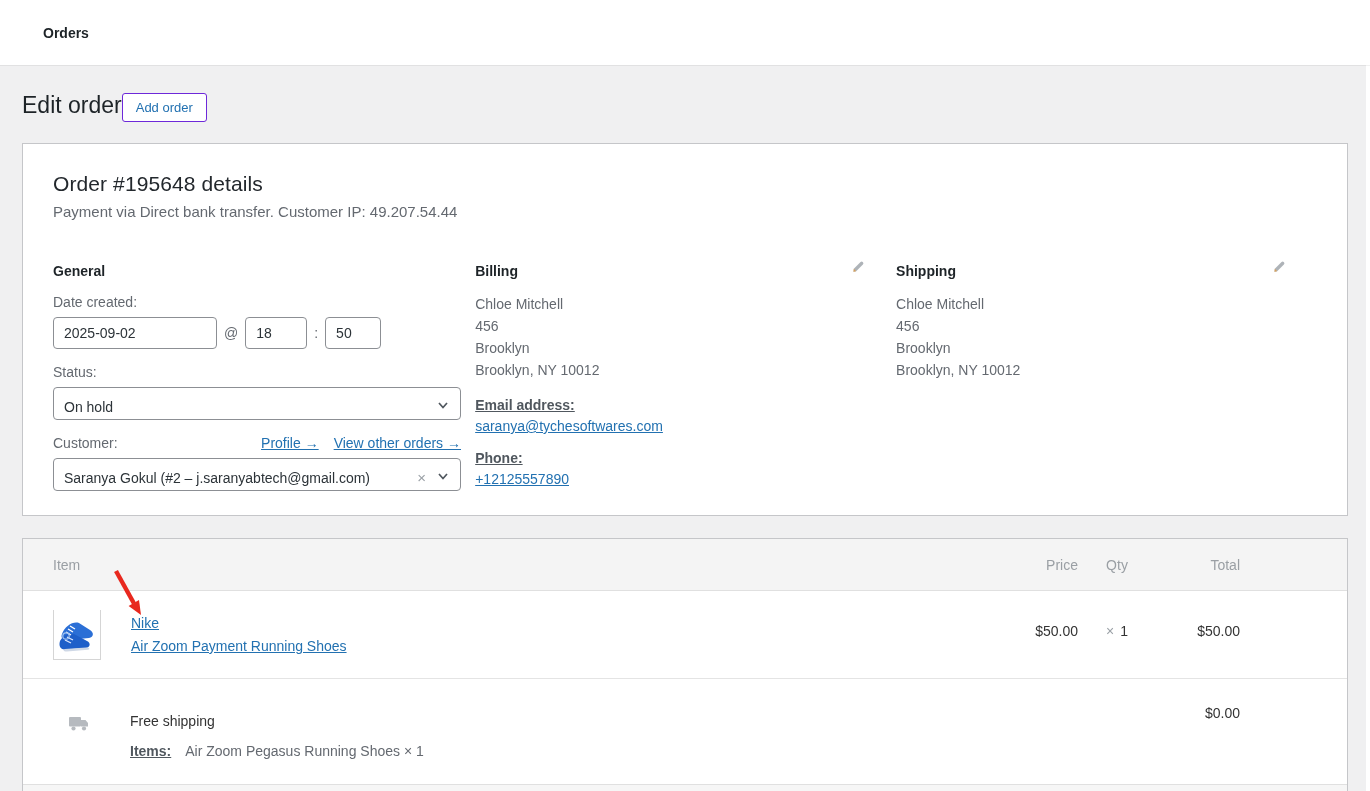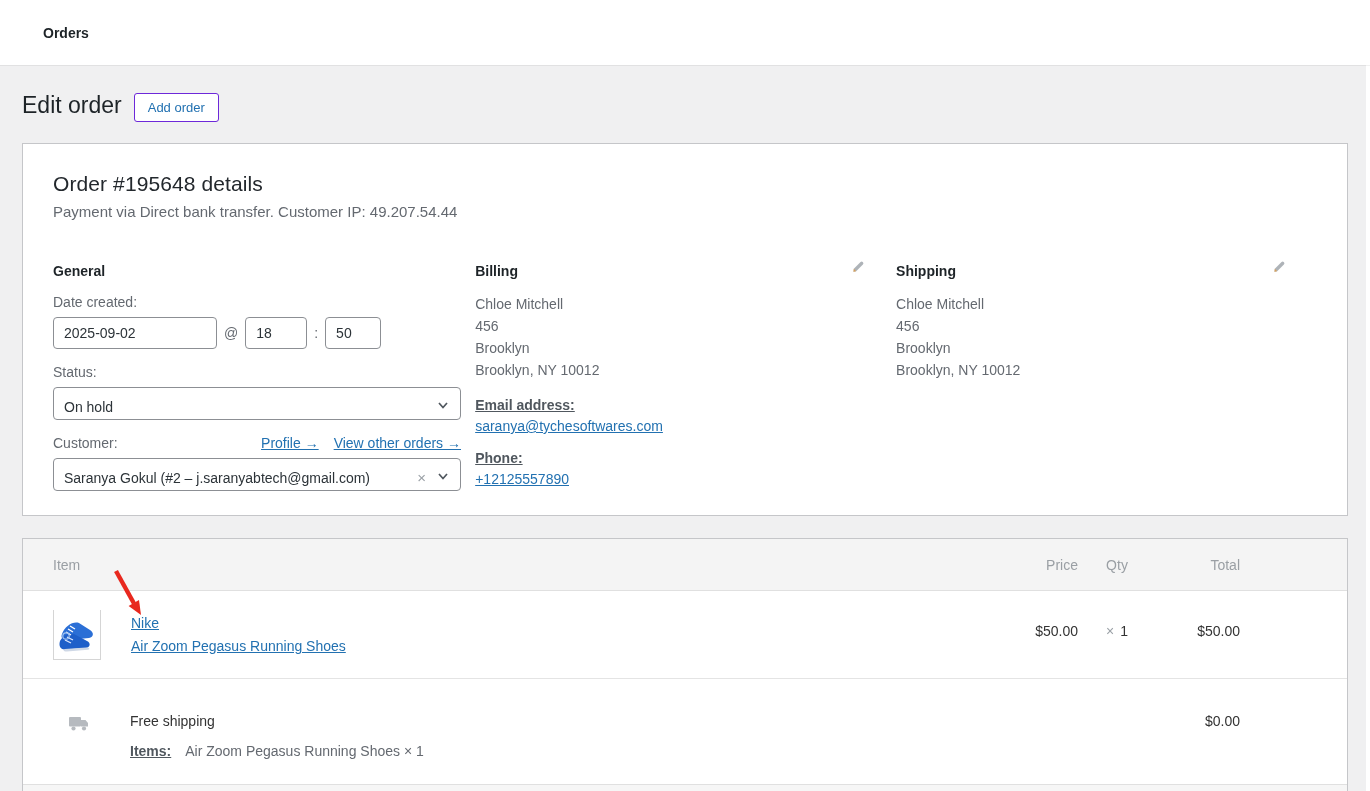--- a/index.html
+++ b/index.html
@@ -14,21 +14,21 @@
   
   .topbar {
     height:65px; background:#fff; display:flex; align-items:center;
     padding-left:43px; box-shadow:0 1px 0 rgba(0,0,0,0.06);
     position:relative; z-index:3;
   }
   .topbar .title { font-weight:bold; font-size:14px; color:#1d2327; }
 
   
   .content { padding:0 22px; }
-  .page-head { display:flex; align-items:center; gap:12px; margin-top:23px; height:36px; }
+  .page-head { display:flex; align-items:center; margin-top:23px; height:36px; }
   .page-head h1 { font-size:23px; font-weight:400; color:#1d2327; line-height:1.3; }
   .add-order-btn {
     background:#fff; border:1px solid #6d28d9; color:#2271b1;
     font-size:13px; padding:6px 13px; border-radius:3px; cursor:pointer;
     font-family:inherit; margin-top:2px;
   }
 
   
   .card { background:#fff; border:1px solid #c5c6c9; }
   .order-card { margin-top:19px; padding:28px 30px 34px 30px; height:373px; }
@@ -79,21 +79,21 @@
   .thead { background:#f4f4f4; border-bottom:1px solid #e0e0e0; height:52px; align-items:center; color:#9a9fa4; font-size:14px; }
   .product-row { border-bottom:1px solid #e4e4e4; padding:19px 0 18px; }
   .product-row .cell-price, .product-row .cell-qty, .product-row .cell-total { margin-top:13px; color:#333; }
   .qty-x { color:#9aa0a6; margin-right:6px; }
   .thumb {
     width:48px; height:50px; border:1px solid #d5d5d5; background:#fff;
     display:flex; align-items:center; justify-content:center; flex:0 0 auto;
   }
   .prod-names { margin-left:30px; margin-top:5px; display:flex; flex-direction:column; gap:7px; }
   .ship-row { padding:26px 0 0; }
-  .ship-row .cell-total { color:#333; margin-top:8px; }
+  .ship-row .cell-total { color:#333; margin-top:0; }
   .ship-icon-box { width:48px; display:flex; justify-content:center; margin-left:2px; margin-top:10px; flex:0 0 auto; }
   .ship-body { margin-left:27px; margin-top:8px; }
   .ship-method { color:#333; font-size:14px; }
   .ship-items { margin-top:14px; display:flex; gap:14px; }
   .ship-items .sub-label { margin-top:0; }
   .ship-items .val { color:#646970; }
   .totals-strip { position:absolute; left:0; right:0; bottom:0; height:11px; background:#f6f6f6; border-top:1px solid #e0e0e0; }
 
   .red-arrow { position:absolute; left:86px; top:28px; z-index:2; pointer-events:none; }
   .right-strip { position:absolute; top:65px; right:0; width:4px; height:726px; background:#fff; }
@@ -230,21 +230,21 @@
               <path d="M6 31 C9 25 15 22 20 24 L33 31 C37 33 36.5 37.5 31.5 38 L11 39.5 C6.5 39.8 4.5 36 6 31 Z" fill="#1e5fc9"></path>
               <path d="M11 39 L32 37.5 C35 37.3 36.5 38.5 34 39.8 L13 41.5 C9.5 41.7 8.5 40 11 39 Z" fill="#cfd8e6"></path>
               <path d="M16 16 l5 3 M14 19 l5 3 M12 22 l5 3" stroke="#ffffff" stroke-width="1.4" fill="none"></path>
               <path d="M13 27 l6 3 M11 30 l6 3" stroke="#dce8ff" stroke-width="1.3" fill="none"></path>
               <circle cx="12" cy="26" r="3.2" fill="none" stroke="#9fc2f0" stroke-width="1.2"></circle>
             </svg>
           </span>
         </div>
         <div class="prod-names">
           <a class="wp-link">Nike</a>
-          <a class="wp-link">Air Zoom Pegasus Running Shoes</a>
+          <a class="wp-link">Air Zoom Payment Running Shoes</a>
         </div>
       </div>
       <div class="cell-price">$50.00</div>
       <div class="cell-qty"><span class="qty-x">×</span><span>1</span></div>
       <div class="cell-total">$50.00</div>
       <div class="cell-spacer"></div>
     </div>
 
     <div class="irow ship-row">
       <div class="cell-item">

